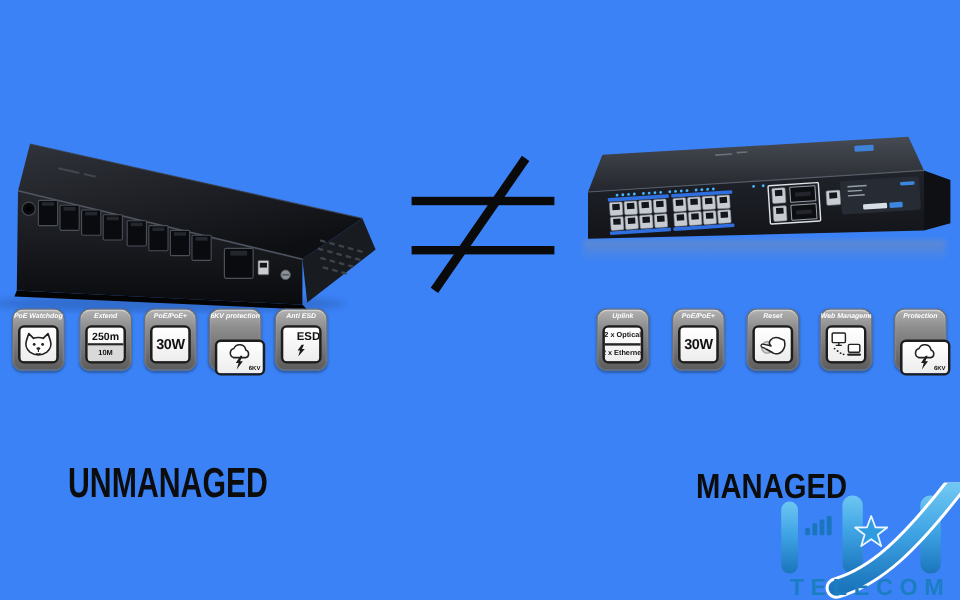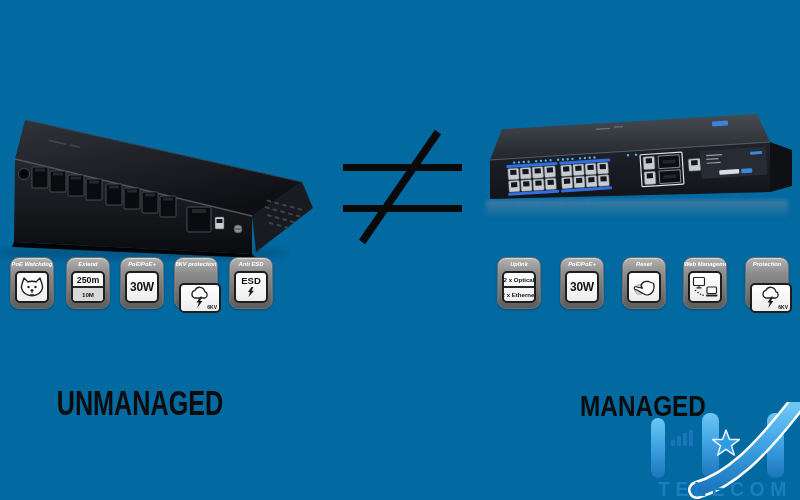--- a/index.html
+++ b/index.html
@@ -1,18 +1,18 @@
 <!DOCTYPE html>
 <html><head>
 <meta charset="utf-8">
 <style>
   * { margin:0; padding:0; box-sizing:border-box; }
   html,body { width:800px; height:500px; }
   body { font-family:"Liberation Sans", sans-serif; background:#ffffff; overflow:hidden; }
-  .stage { position:relative; width:800px; height:500px; background:#0369a1; }
+  .stage { position:relative; width:800px; height:500px; background:#3b82f6; }
   .abs { position:absolute; }
 
   
   .cmp-label { position:absolute; text-align:center; font-weight:700; color:#0c0c0c; white-space:nowrap; }
   .lbl-left  { left:20px;  top:383px; width:240px; font-size:35px; transform:scaleX(.72); transform-origin:50% 50%; z-index:2; }
   .lbl-right { left:538px; top:390px; width:210px; font-size:29px; transform:scaleX(.84); transform-origin:50% 50%; z-index:2; }
 
   
   .badge { position:absolute; top:257px; width:44px; height:52px; border-radius:9px;
            background:linear-gradient(180deg,#b2b2b2 0%, #8d8d8d 30%, #5c5c5c 100%);
@@ -25,21 +25,21 @@
              overflow:hidden; }
   .b-big   { font-size:12px; font-weight:800; color:#111; letter-spacing:-0.3px; line-height:1; }
   .b-panel.split { justify-content:stretch; align-items:stretch; }
   .split .seg { flex:1; display:flex; align-items:center; justify-content:center; }
   .b-div { height:1.5px; background:#262626; }
   .seg.gray { background:#d9d9d9; }
   .b-mid { font-size:8.8px; font-weight:800; color:#111; }
   .b-sml { font-size:6.2px; font-weight:800; color:#111; }
   .b-line { font-size:6.1px; font-weight:800; color:#111; white-space:nowrap; }
   .kv-tag { position:absolute; right:2px; bottom:1px; font-size:5px; font-weight:800; color:#111; }
-  .esd-txt { font-size:9.5px; font-weight:800; color:#111; line-height:.9; }
+  .esd-txt { font-size:9.5px; font-weight:800; color:#111; line-height:.9;padding-left:12px; }
 
   
   .bl0{left:10px}.bl1{left:66px}.bl2{left:120px}.bl3{left:174px}.bl4{left:229px}
   .br0{left:497px}.br1{left:560px}.br2{left:622px}.br3{left:683px}.br4{left:745px}
 
   
   .logo { position:absolute; left:645px; top:402px; width:155px; height:98px; z-index:5; }
 </style>
 </head>
 <body>

